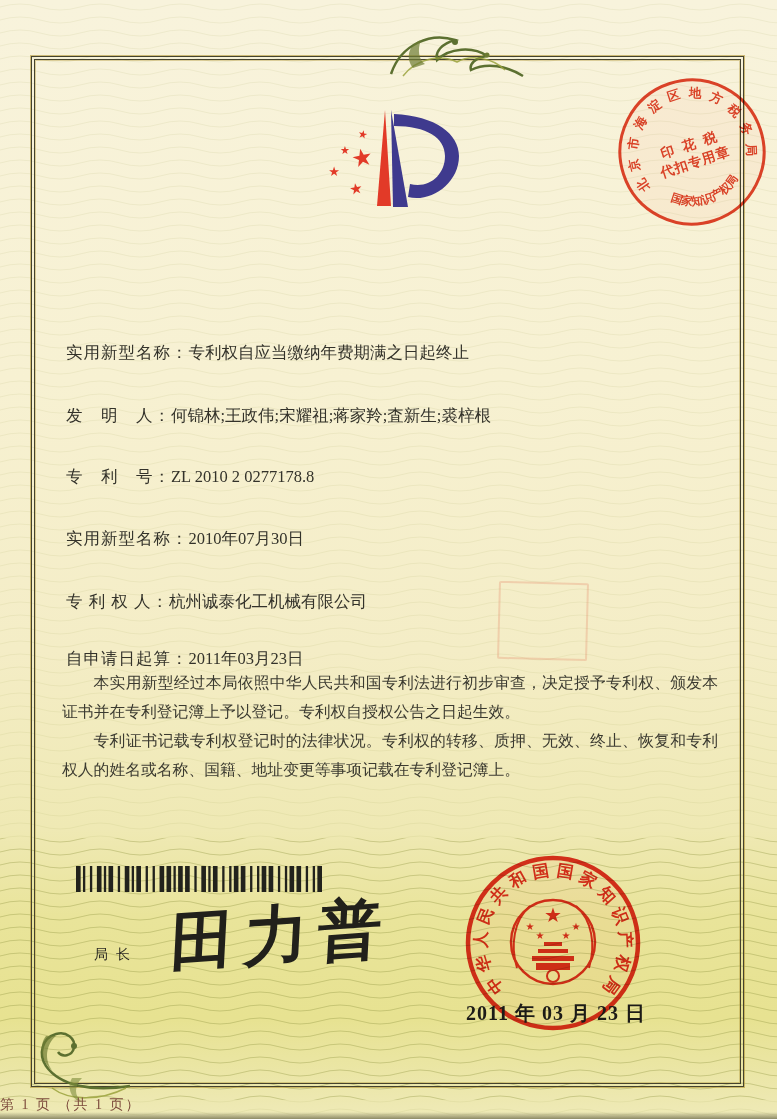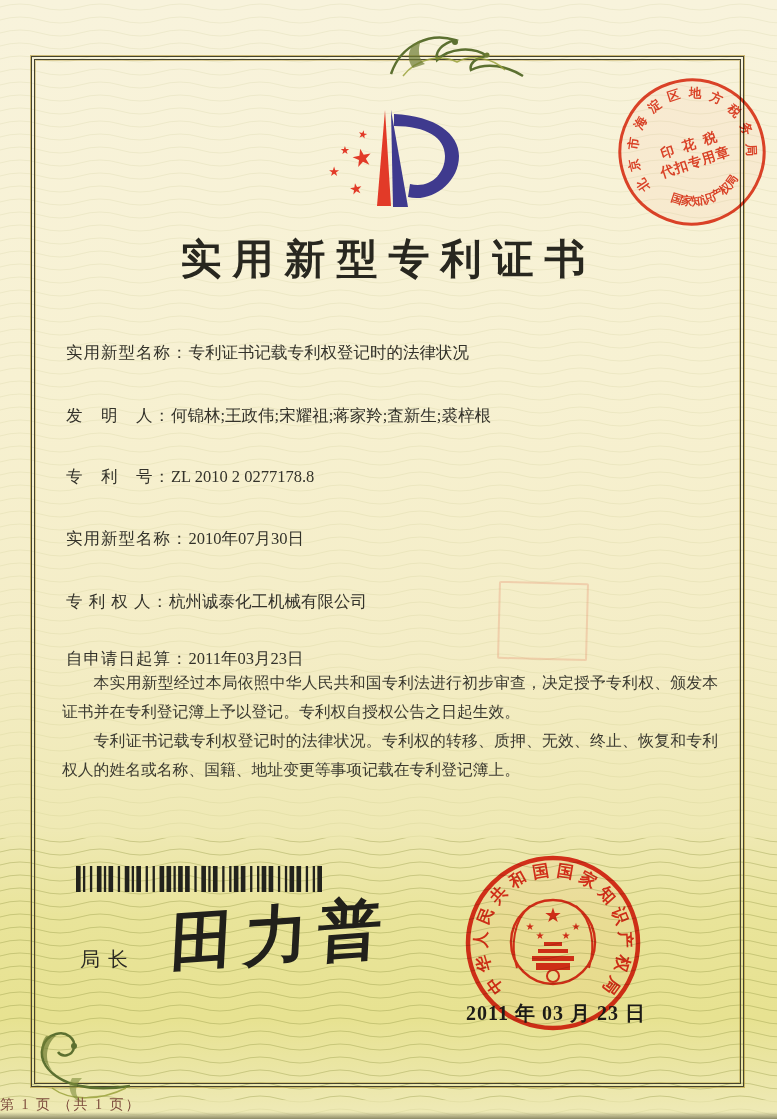--- a/index.html
+++ b/index.html
@@ -47,22 +47,22 @@
     border:2px solid rgba(225,128,98,.28);
     transform:rotate(1.5deg);border-radius:2px;
   }
   .paragraphs{
     position:absolute;left:62px;top:668px;width:656px;
     font-size:15.8px;line-height:29px;text-align:justify;color:#3b3a30;
   }
   .paragraphs p{margin:0;text-indent:2em;}
   .barcode{position:absolute;left:76px;top:866px;}
   .director-label{
-    position:absolute;left:80px;top:946px;
-    font-size:20px;letter-spacing:8px;color:#2c2b24;
+    position:absolute;left:94px;top:946px;
+    font-size:14px;letter-spacing:8px;color:#2c2b24;
   }
   .signature-name{
     position:absolute;left:170px;top:892px;
     font-size:64px;font-weight:600;color:#21201b;letter-spacing:10px;
     transform:rotate(-4deg) skewX(-7deg);
     font-family:"DejaVu Serif","Liberation Serif",serif;
   }
   .seal-main{position:absolute;left:460px;top:850px;mix-blend-mode:multiply;}
   .seal-date{
     position:absolute;left:466px;top:1000px;z-index:5;
@@ -112,21 +112,20 @@
     <path d="M67 14 L59 110 L73 110 Z" fill="#e23a28"></path>
     <path d="M73 14 L75 111 L90 111 Z" fill="#3f3a8e"></path>
     <path d="M76 18 C118 20 141 38 141 60 C141 88 112 107 90 101 L92 88 C111 93 127 79 127 60 C127 42 109 30 76 30 Z" fill="#3f3a8e"></path>
     <text x="44" y="70" font-size="24" fill="#e23a28" text-anchor="middle" transform="rotate(-12 44 62)">★</text>
     <text x="27" y="58" font-size="11" fill="#e23a28" text-anchor="middle">★</text>
     <text x="16" y="80" font-size="13" fill="#e23a28" text-anchor="middle">★</text>
     <text x="45" y="42" font-size="11" fill="#e23a28" text-anchor="middle" transform="rotate(12 45 38)">★</text>
     <text x="38" y="98" font-size="15" fill="#e23a28" text-anchor="middle" transform="rotate(-10 38 93)">★</text>
   </svg>
 
-  <h1 class="title">实用新型专利证书</h1>
 
   <svg class="stamp-tax" width="172" height="172">
     <g transform="rotate(-18 86 86)">
       <circle cx="86" cy="86" r="72" fill="rgba(255,100,70,0.05)" stroke="#e1452e" stroke-width="3"></circle>
       <g>
           <text x="33.13060672339246" y="101.16005456993494" transform="rotate(-106 33.13060672339246 101.16005456993494)" text-anchor="middle" fill="#e1452e" font-size="12.5" font-weight="bold">北</text>
           <text x="31.226358076121635" y="81.01520808912208" transform="rotate(-84.8 31.226358076121635 81.01520808912208)" text-anchor="middle" fill="#e1452e" font-size="12.5" font-weight="bold">京</text>
           <text x="36.73585318683229" y="61.54506514482898" transform="rotate(-63.599999999999994 36.73585318683229 61.54506514482898)" text-anchor="middle" fill="#e1452e" font-size="12.5" font-weight="bold">市</text>
           <text x="48.91336868289521" y="45.38495626557639" transform="rotate(-42.400000000000006 48.91336868289521 45.38495626557639)" text-anchor="middle" fill="#e1452e" font-size="12.5" font-weight="bold">海</text>
           <text x="66.11064864548493" y="34.72219093314683" transform="rotate(-21.19999999999999 66.11064864548493 34.72219093314683)" text-anchor="middle" fill="#e1452e" font-size="12.5" font-weight="bold">淀</text>
@@ -145,21 +144,21 @@
           <text x="74.98068038665878" y="137.8418228388917" transform="rotate(12 74.98068038665878 137.8418228388917)" text-anchor="middle" fill="#e1452e" font-size="11.5" font-weight="bold">知</text>
           <text x="86" y="139" transform="rotate(0 86 139)" text-anchor="middle" fill="#e1452e" font-size="11.5" font-weight="bold">识</text>
           <text x="97.01931961334124" y="137.8418228388917" transform="rotate(-12 97.01931961334124 137.8418228388917)" text-anchor="middle" fill="#e1452e" font-size="11.5" font-weight="bold">产</text>
           <text x="107.55704208301742" y="134.41790925505785" transform="rotate(-24 107.55704208301742 134.41790925505785)" text-anchor="middle" fill="#e1452e" font-size="11.5" font-weight="bold">权</text>
           <text x="117.15261837150108" y="128.8779007018722" transform="rotate(-36 117.15261837150108 128.8779007018722)" text-anchor="middle" fill="#e1452e" font-size="11.5" font-weight="bold">局</text>
         </g>
     </g>
   </svg>
 
   <div class="fields">
-    <div class="field-row fr0"><span class="flabel">实用新型名称：</span><span class="fvalue">专利证书记载专利权登记时的法律状况</span></div>
+    <div class="field-row fr0"><span class="flabel">实用新型名称：</span><span class="fvalue">专利权自应当缴纳年费期满之日起终止</span></div>
     <div class="field-row fr1"><span class="flabel">发　明　人：</span><span class="fvalue">何锦林;王政伟;宋耀祖;蒋家羚;査新生;裘梓根</span></div>
     <div class="field-row fr2"><span class="flabel">专　利　号：</span><span class="fvalue">ZL 2010 2 0277178.8</span></div>
     <div class="field-row fr3"><span class="flabel">实用新型名称：</span><span class="fvalue">2010年07月30日</span></div>
     <div class="field-row fr4"><span class="flabel">专 利 权 人：</span><span class="fvalue">杭州诚泰化工机械有限公司</span></div>
     <div class="field-row fr5"><span class="flabel">自申请日起算：</span><span class="fvalue">2011年03月23日</span></div>
   </div>
 
   <div class="ghost-stamp"></div>
 
   <div class="paragraphs">

